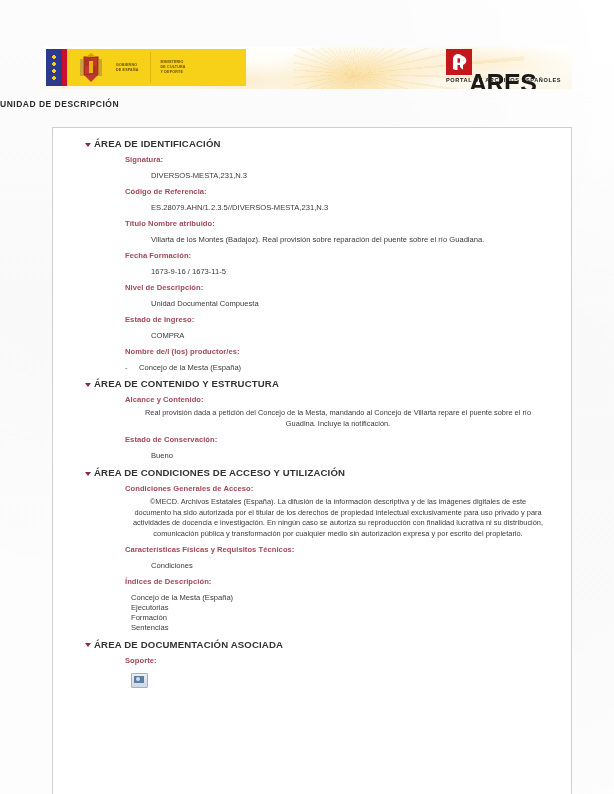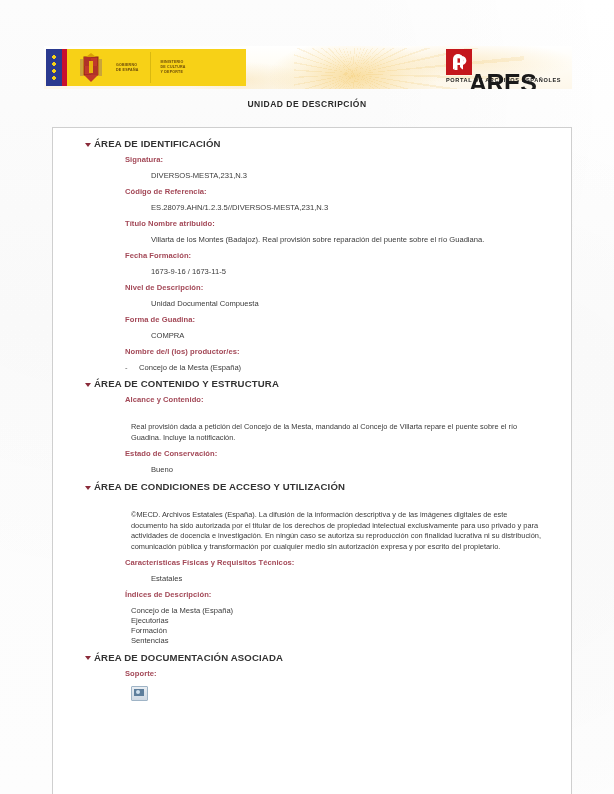--- a/index.html
+++ b/index.html
@@ -103,21 +103,21 @@
     line-height:24px;margin-left:-3px;margin-top:42px;
   }
   .pares-sub{
     position:absolute;left:0;top:28px;font-size:5.6px;font-weight:bold;
     color:#1a1a1a;letter-spacing:.6px;white-space:nowrap;
   }
 
   
   .unit-title{
     position:absolute;left:0;right:0;top:99px;
-    text-align:center;font-size:8.5px;font-weight:bold;
+    text-align:left;font-size:8.5px;font-weight:bold;
     color:#2b2b2b;letter-spacing:.5px;
   }
 
   
   .panel{
     position:absolute;left:52px;top:127px;width:520px;height:667px;
     border:1px solid #cfcfcf;border-bottom:none;
     background:#ffffff;
     box-sizing:border-box;
     overflow:hidden;
@@ -138,22 +138,22 @@
 
   .field-label{
     margin-left:62px;margin-top:6px;
     font-size:7.6px;font-weight:bold;color:#a34857;letter-spacing:.05px;
   }
   .field-value{
     margin-left:88px;margin-top:6px;
     font-size:7.6px;color:#3a3a3a;line-height:1.45;
   }
   .para{
-    margin-left:68px;margin-top:18px;margin-right:16px;
-    font-size:7.4px;color:#3a3a3a;line-height:1.42;text-align:left;
+    margin-left:68px;margin-top:4px;margin-right:16px;
+    font-size:7.4px;color:#3a3a3a;line-height:1.42;text-align:center;
   }
   .bullet-row{
     margin-left:62px;margin-top:7px;display:flex;
     font-size:7.6px;color:#3a3a3a;
   }
   .bullet-dash{width:14px;flex:none;color:#555;}
   .idx-list{
     margin-left:68px;margin-top:7px;
     font-size:7.6px;color:#3a3a3a;line-height:1.30;
   }
@@ -232,44 +232,45 @@
       <div class="field-value">DIVERSOS-MESTA,231,N.3</div>
       <div class="field-label">Código de Referencia:</div>
       <div class="field-value">ES.28079.AHN/1.2.3.5//DIVERSOS-MESTA,231,N.3</div>
       <div class="field-label">Título Nombre atribuido:</div>
       <div class="field-value">Villarta de los Montes (Badajoz). Real provisión sobre reparación del puente sobre el río Guadiana.</div>
       <div class="field-label">Fecha Formación:</div>
       <div class="field-value">1673-9-16 / 1673-11-5</div>
       <div class="field-label">Nivel de Descripción:</div>
       <div class="field-value">Unidad Documental Compuesta</div>
 
-      <div class="field-label">Forma de Guadina:</div>
+      <div class="field-label">Estado de Ingreso:</div>
       <div class="field-value">COMPRA</div>
       <div class="field-label">Nombre de/l (los) productor/es:</div>
       <div class="bullet-row">
         <div class="bullet-dash">-</div>
         <div>Concejo de la Mesta (España)</div>
       </div>
 
       <div class="area-row">
         <div class="tri"></div>
         <div class="area-title">ÁREA DE CONTENIDO Y ESTRUCTURA</div>
       </div>
       <div class="field-label">Alcance y Contenido:</div>
       <div class="para">Real provisión dada a petición del Concejo de la Mesta, mandando al Concejo de Villarta repare el puente sobre el río Guadina. Incluye la notificación.</div>
       <div class="field-label">Estado de Conservación:</div>
       <div class="field-value">Bueno</div>
 
       <div class="area-row">
         <div class="tri"></div>
         <div class="area-title">ÁREA DE CONDICIONES DE ACCESO Y UTILIZACIÓN</div>
       </div>
+      <div class="field-label">Condiciones Generales de Acceso:</div>
       <div class="para">©MECD. Archivos Estatales (España). La difusión de la información descriptiva y de las imágenes digitales de este documento ha sido autorizada por el titular de los derechos de propiedad intelectual exclusivamente para uso privado y para actividades de docencia e investigación. En ningún caso se autoriza su reproducción con finalidad lucrativa ni su distribución, comunicación pública y transformación por cualquier medio sin autorización expresa y por escrito del propietario.</div>
       <div class="field-label">Características Físicas y Requisitos Técnicos:</div>
-      <div class="field-value">Estatales</div>
+      <div class="field-value">Condiciones</div>
       <div class="field-label">Índices de Descripción:</div>
       <div class="idx-list">
         <div>Concejo de la Mesta (España)</div>
         <div>Ejecutorias</div>
         <div>Formación</div>
         <div>Sentencias</div>
       </div>
 
       <div class="area-row">
         <div class="tri"></div>

